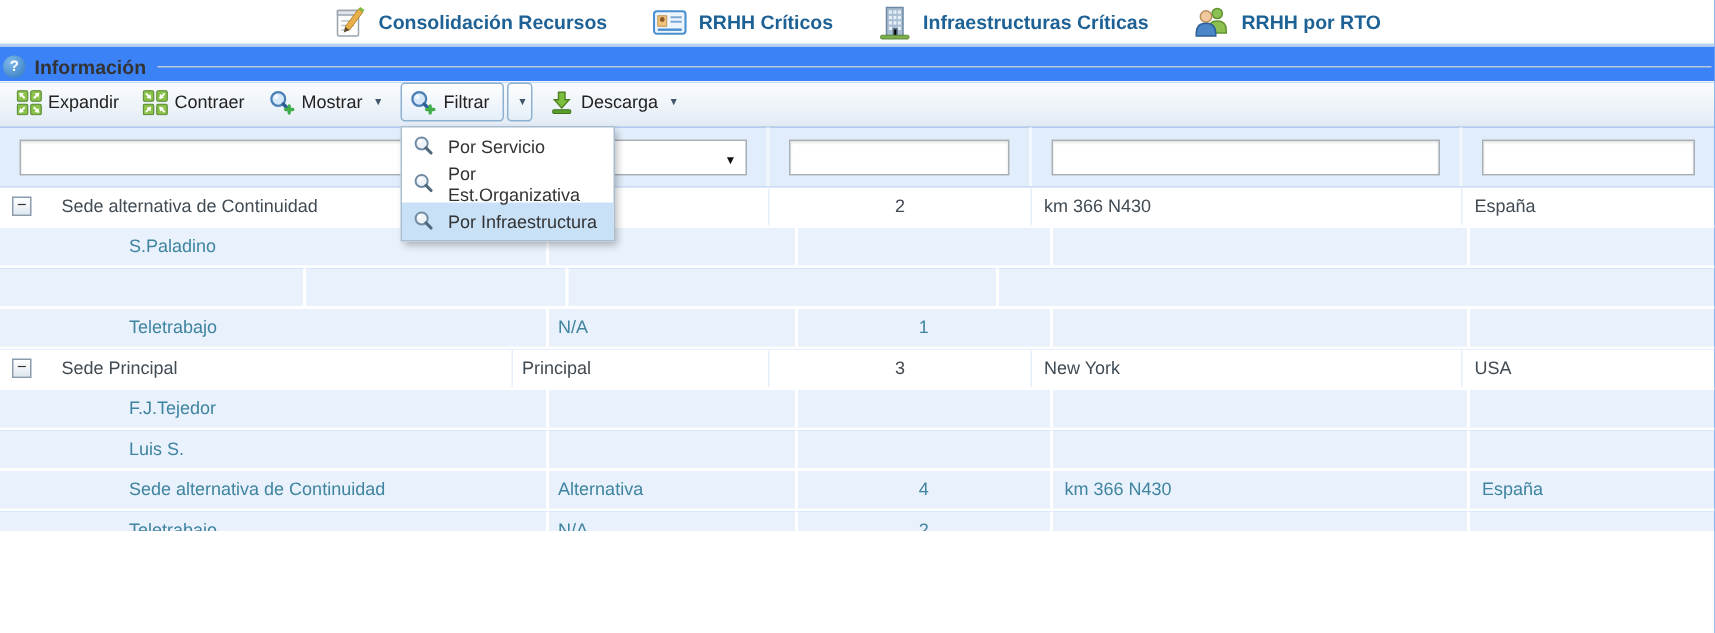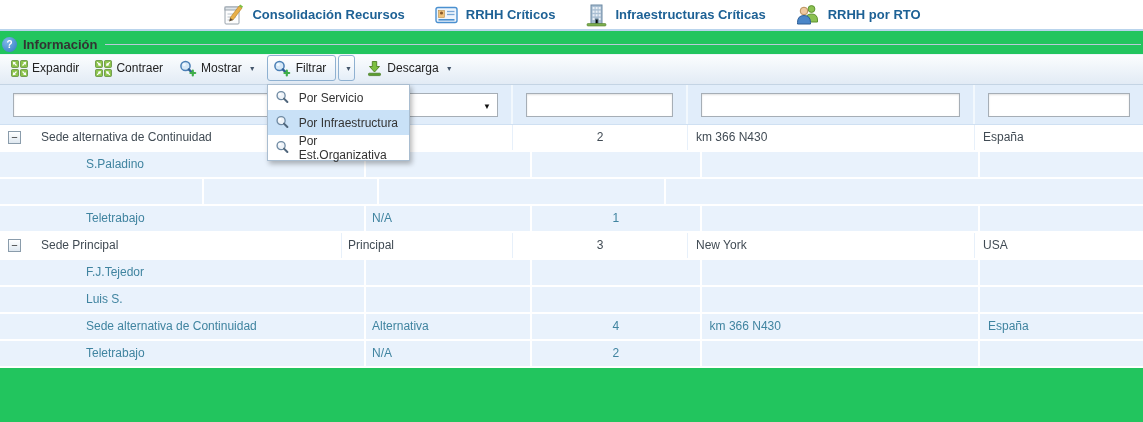--- a/index.html
+++ b/index.html
@@ -1,17 +1,17 @@
 <!DOCTYPE html>
 <html><head>
 <meta charset="utf-8">
 <style>
   * { margin:0; padding:0; box-sizing:border-box; }
   body { background:#fff; font-family:"Liberation Sans", sans-serif; }
-  .screen { position:relative; width:1143px; height:422px; background:#22c55e; overflow:hidden; }
+  .screen { position:relative; width:1143px; height:354px; background:#3b82f6; overflow:hidden; }
 
   
   .topnav { position:absolute; left:0; top:0; width:1143px; height:31px;
             display:flex; align-items:center; justify-content:center; gap:30px;
             border-bottom:2px solid #b9d4ec; background:#fff; }
   .nav-item { display:flex; align-items:center; gap:8px; cursor:pointer; }
   .nav-item .lbl { font-size:13px; font-weight:bold; color:#1d6195; }
 
   
   .legend { position:absolute; left:0; top:34px; width:1143px; height:20px;
@@ -227,36 +227,36 @@
 
       <div class="ddmenu">
         <div class="dditem">
           <svg width="15" height="15" viewBox="0 0 16 16">
             <circle cx="6.5" cy="6" r="4.3" fill="#eef3f8" stroke="#6f8aa3" stroke-width="1.4"></circle>
             <circle cx="5.2" cy="4.6" r="1.5" fill="#fff" opacity="0.9"></circle>
             <line x1="9.6" y1="9.2" x2="13.2" y2="12.8" stroke="#51677c" stroke-width="2.2" stroke-linecap="round"></line>
           </svg>
           <span>Por Servicio</span>
         </div>
+        <div class="dditem">
+          <svg width="15" height="15" viewBox="0 0 16 16">
+            <circle cx="6.5" cy="6" r="4.3" fill="#eef3f8" stroke="#6f8aa3" stroke-width="1.4"></circle>
+            <circle cx="5.2" cy="4.6" r="1.5" fill="#fff" opacity="0.9"></circle>
+            <line x1="9.6" y1="9.2" x2="13.2" y2="12.8" stroke="#51677c" stroke-width="2.2" stroke-linecap="round"></line>
+          </svg>
+          <span>Por Est.Organizativa</span>
+        </div>
         <div class="dditem hl">
           <svg width="15" height="15" viewBox="0 0 16 16">
             <circle cx="6.5" cy="6" r="4.3" fill="#eef3f8" stroke="#6f8aa3" stroke-width="1.4"></circle>
             <circle cx="5.2" cy="4.6" r="1.5" fill="#fff" opacity="0.9"></circle>
             <line x1="9.6" y1="9.2" x2="13.2" y2="12.8" stroke="#51677c" stroke-width="2.2" stroke-linecap="round"></line>
           </svg>
           <span>Por Infraestructura</span>
         </div>
-        <div class="dditem">
-          <svg width="15" height="15" viewBox="0 0 16 16">
-            <circle cx="6.5" cy="6" r="4.3" fill="#eef3f8" stroke="#6f8aa3" stroke-width="1.4"></circle>
-            <circle cx="5.2" cy="4.6" r="1.5" fill="#fff" opacity="0.9"></circle>
-            <line x1="9.6" y1="9.2" x2="13.2" y2="12.8" stroke="#51677c" stroke-width="2.2" stroke-linecap="round"></line>
-          </svg>
-          <span>Por Est.Organizativa</span>
-        </div>
       </div>
     </div>
 
     <div class="tbtn">
       <svg width="17" height="17" viewBox="0 0 17 17">
         <polygon points="8.5,12 3.5,6.5 6.3,6.5 6.3,1.5 10.7,1.5 10.7,6.5 13.5,6.5" fill="#7cbf3f" stroke="#4e7f22" stroke-width="0.9"></polygon>
         <rect x="2.5" y="13.2" width="12" height="2.4" rx="0.8" fill="#5a9e2f" stroke="#3f7318" stroke-width="0.7"></rect>
       </svg>
       <span>Descarga</span>
       <span class="arr">▼</span>

